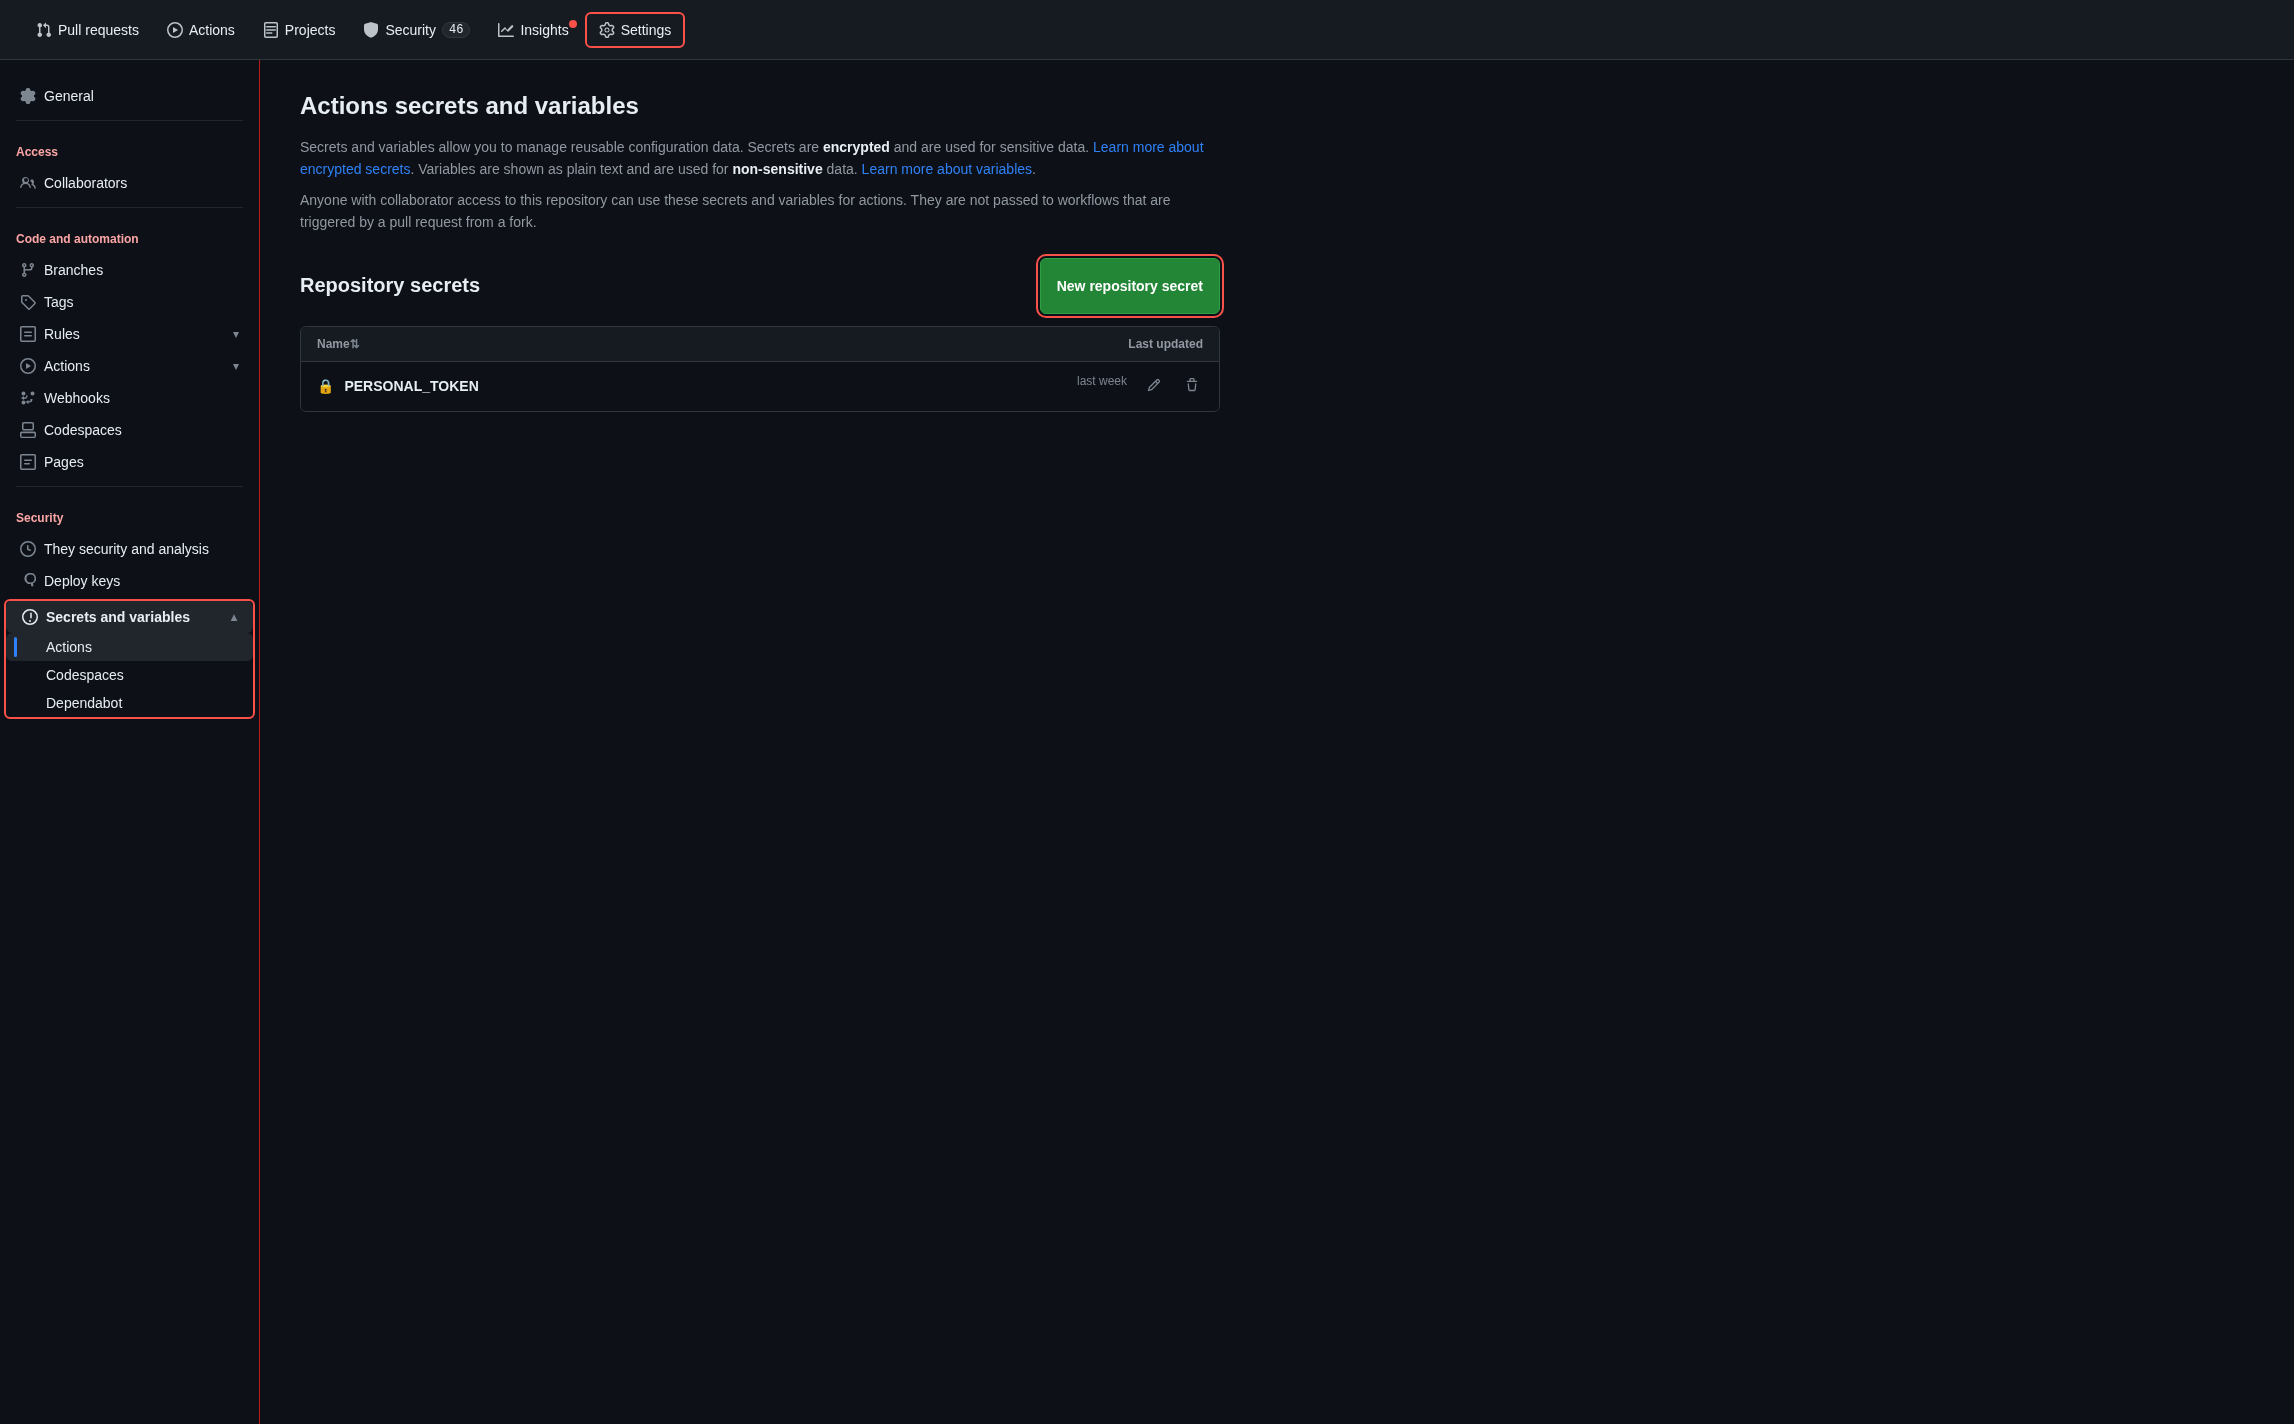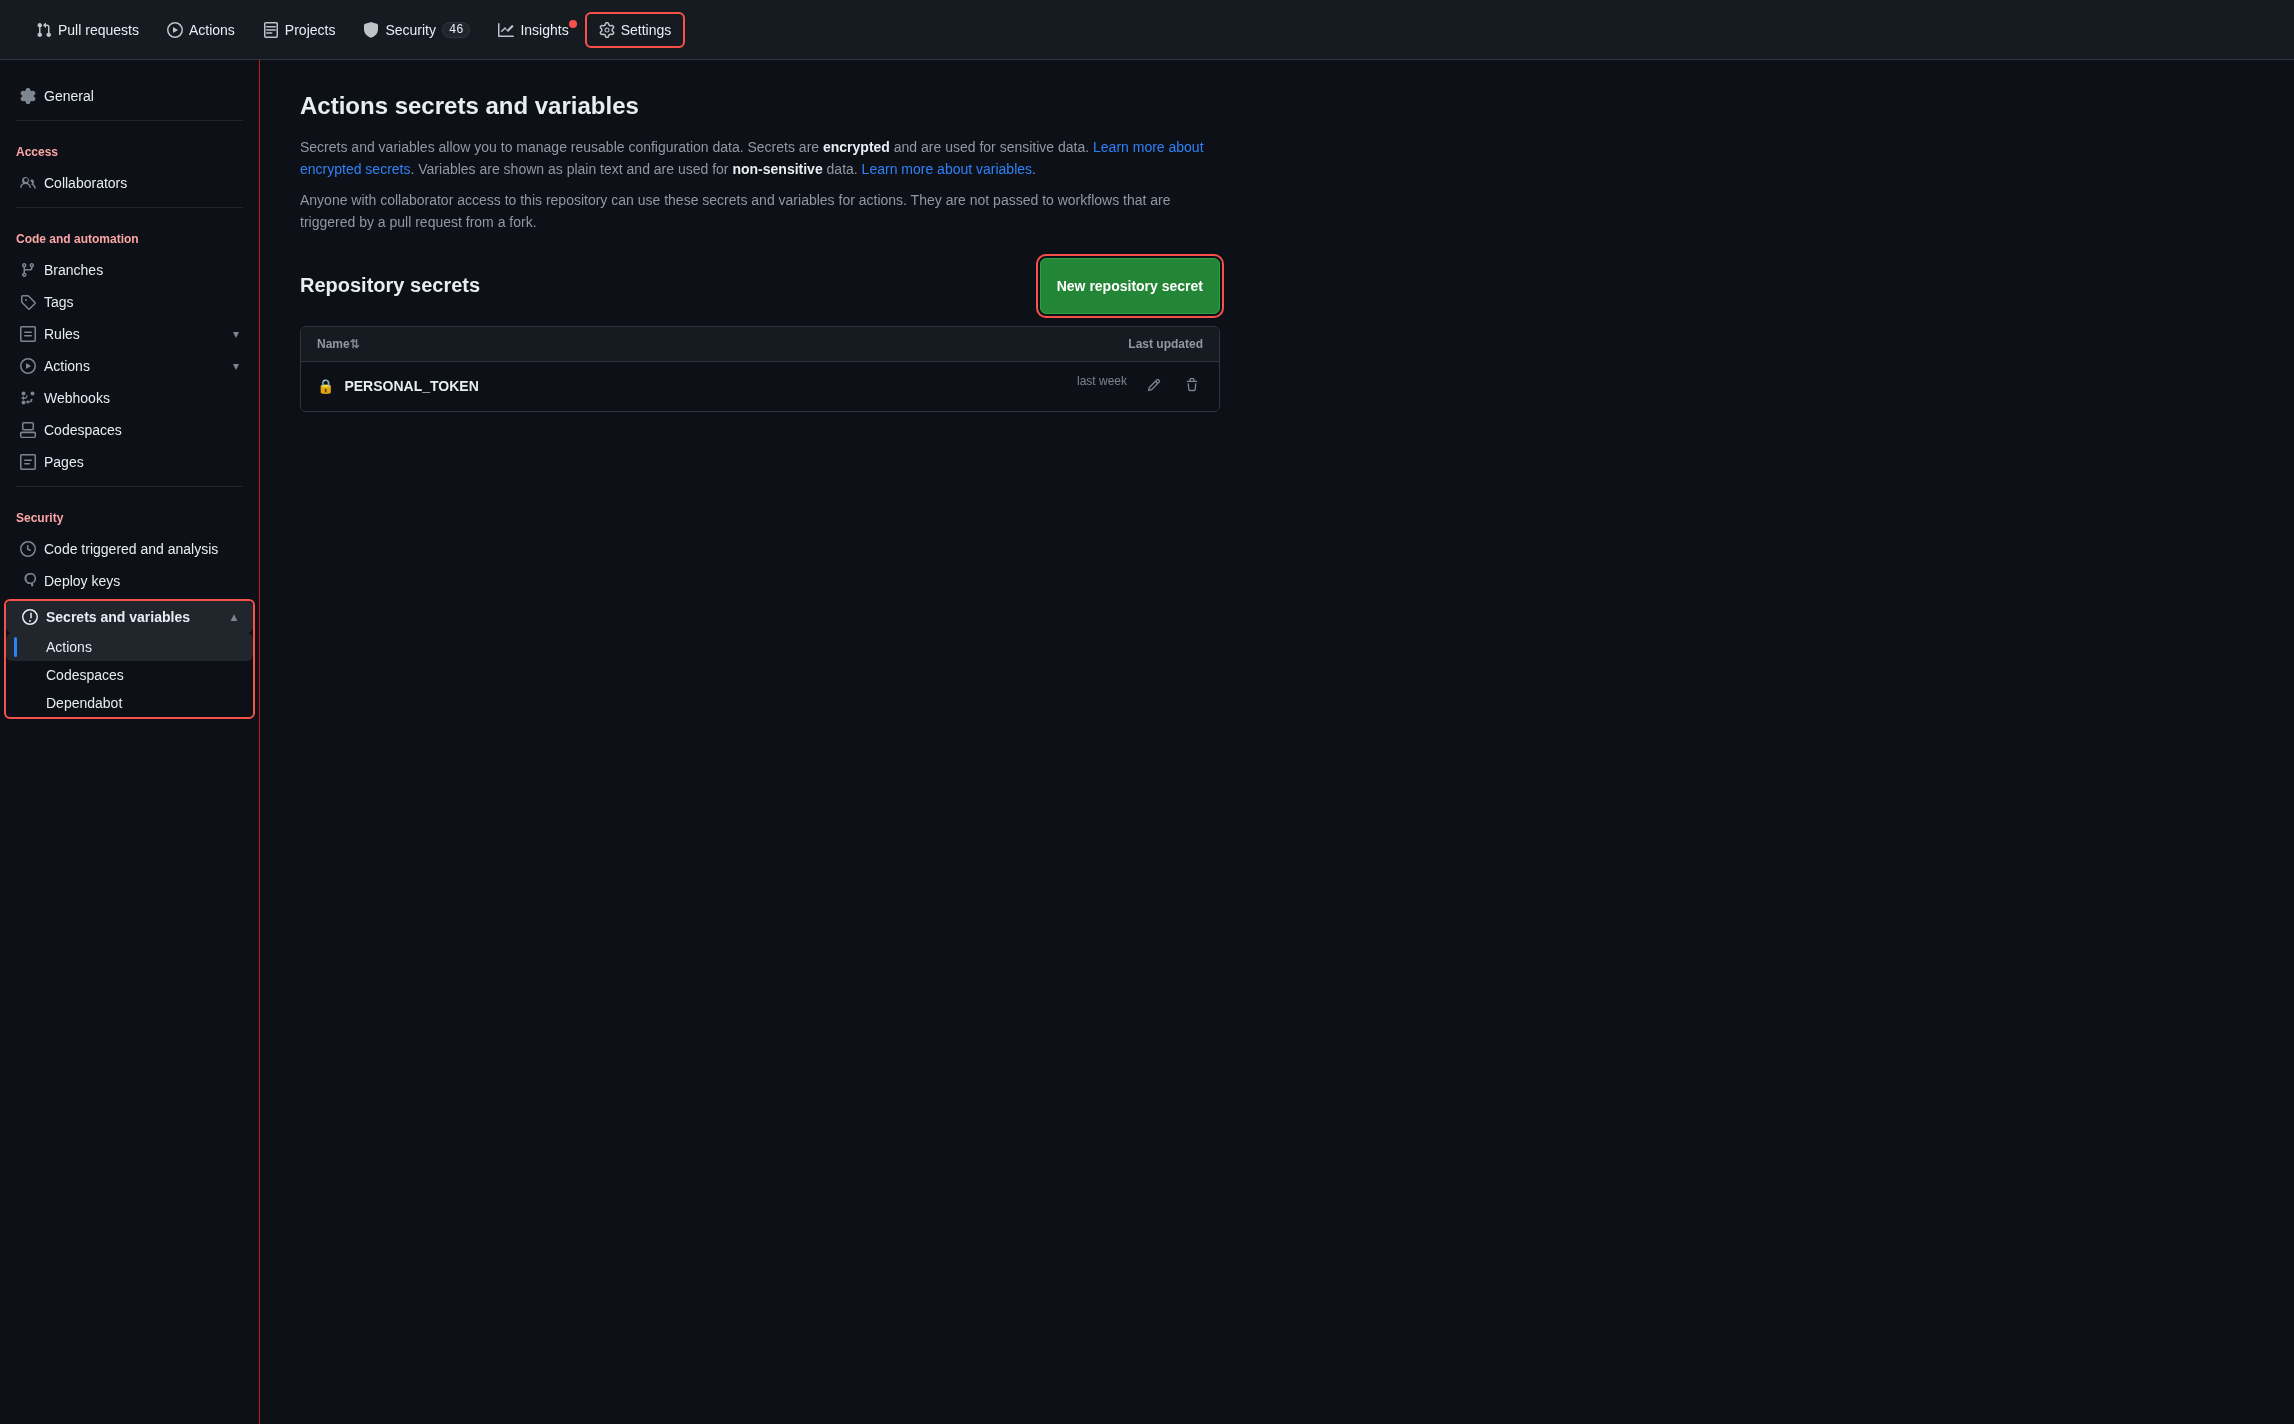--- a/index.html
+++ b/index.html
@@ -409,21 +409,21 @@
       <span>Pages</span>
     </div>
 
     <div class="sidebar-divider"></div>
 
     <div class="sidebar-section-label">Security</div>
     <div class="sidebar-item">
       <svg class="sidebar-item-icon" viewBox="0 0 16 16" fill="currentColor">
         <path d="M8 0a8 8 0 1 1 0 16A8 8 0 0 1 8 0ZM1.5 8a6.5 6.5 0 1 0 13 0 6.5 6.5 0 0 0-13 0Zm7-3.25v2.992l2.028.812a.75.75 0 0 1-.557 1.392l-2.5-1A.751.751 0 0 1 7 8.25v-3.5a.75.75 0 0 1 1.5 0Z"></path>
       </svg>
-      <span>Code triggered and analysis</span>
+      <span>They security and analysis</span>
     </div>
     <div class="sidebar-item">
       <svg class="sidebar-item-icon" viewBox="0 0 16 16" fill="currentColor">
         <path d="M10.5 0a5.5 5.5 0 0 1 2.374 10.48l.502 1.4a.75.75 0 0 1-.179.768l-.5.5a.75.75 0 0 1-1.06 0l-.5-.5a.75.75 0 0 1 0-1.06l.043-.043-.245-.686A5.5 5.5 0 1 1 10.5 0Zm0 1.5a4 4 0 1 0 0 8 4 4 0 0 0 0-8ZM8 9.5a.75.75 0 1 1 0 1.5.75.75 0 0 1 0-1.5Z"></path>
       </svg>
       <span>Deploy keys</span>
     </div>
 
     <div class="secrets-variables-group">
       <div class="sidebar-item active">

